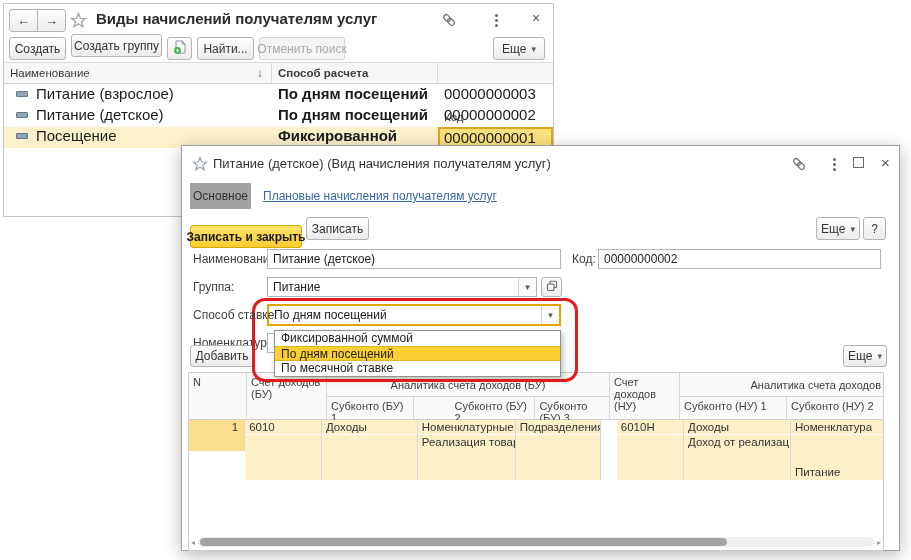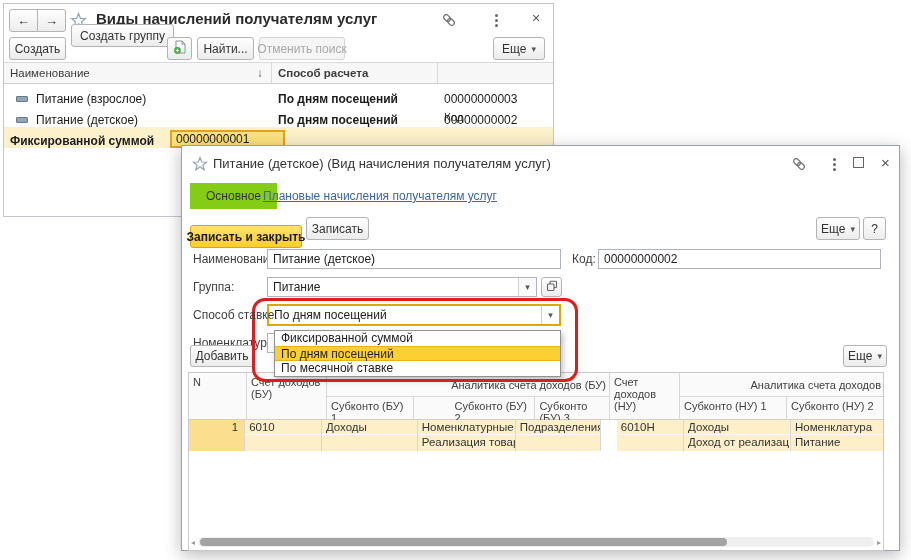--- a/index.html
+++ b/index.html
@@ -17,49 +17,49 @@
   .title-md { font-size:13px; color:#333; white-space:nowrap; }
   .kebab { display:flex; flex-direction:column; justify-content:center; align-items:center; gap:2px; }
   .kebab i { width:3px; height:3px; border-radius:50%; background:#666; }
   .x-glyph { font-size:14px; color:#555; }
   .input { position:absolute; border:1px solid #aeb4b9; background:#fff; font-size:12px; color:#222; display:flex; align-items:center; padding:0 5px; height:20px; }
   .label { position:absolute; font-size:12px; color:#3f3f3f; white-space:nowrap; }
   .combo-arrow { position:absolute; right:0; top:0; bottom:0; width:18px; border-left:1px solid #d0d0d0; display:flex; align-items:center; justify-content:center; font-size:9px; color:#555; background:#fafafa; }
   
   .lt-head { position:absolute; left:0; top:58px; width:549px; height:22px; background:#f7f7f7; border-top:1px solid #d9d9d9; border-bottom:1px solid #cfcfcf; display:flex; font-size:11.5px; color:#3c3c3c; }
   .lt-head > div { padding:4px 6px; border-right:1px solid #d9d9d9; position:relative; }
-  .lt-row { position:absolute; left:0; width:549px; height:21px; display:flex; font-size:12px; color:#1b1b1b; align-items:flex-end; }
+  .lt-row { position:absolute; left:0; width:549px; height:21px; display:flex; font-size:15px; color:#1b1b1b; align-items:flex-start; }
   .lt-row > div { display:flex; align-items:center; padding:0 6px; }
   .dash-ico { display:inline-block; width:12px; height:6px; background:#93a5b4; border:1px solid #647b8d; border-radius:1px; margin:0 8px 0 12px; }
   .c-name { width:268px; } .c-meth { width:166px;font-weight:bold; } .c-code { width:115px; }
   
   .ft { position:absolute; left:6px; top:226px; width:696px; height:179px; border:1px solid #c9c9c9; background:#fff; overflow:hidden; }
   .ft-headrow { display:flex; height:47px; background:#fafafa; font-size:11px; color:#3f3f3f; border-bottom:1px solid #cfcfcf; }
   .ft-col { border-right:1px solid #d8d8d8; }
-  .ft-grp { height:24px; border-bottom:1px solid #d8d8d8; display:flex; align-items:center; justify-content:flex-end; padding:0 3px; }
+  .ft-grp { height:24px; border-bottom:1px solid #d8d8d8; display:flex; align-items:center; justify-content:center; padding:0 3px; }
   .ft-sub { display:flex; height:22px; }
   .ft-sub > div { border-right:1px solid #d8d8d8; padding:3px 4px; }
   .ft-sub > div:last-child { border-right:none; }
   .ft-datarow { display:flex; font-size:11.5px; color:#333; }
   .ydark { background:#fbdf8e; }
   .ylite { background:#fdf0c8; }
   .cell2 { display:flex; flex-direction:column; }
   .cell2 > div { height:15px; padding:1px 4px; white-space:nowrap; overflow:hidden; }
   .cell2 > div:first-child { border-bottom:1px solid #fff; }
   
   .hscroll { position:absolute; left:2px; right:2px; bottom:2px; height:12px; display:flex; align-items:center; }
   .hscroll .track { flex:1; height:10px; background:#efefef; border-radius:5px; position:relative; margin:0 3px; }
   .hscroll .thumb { position:absolute; left:2px; top:1px; height:8px; width:78%; background:#a3a3a3; border-radius:4px; }
   .sarrow { font-size:8px; color:#9a9a9a; }
   
   .ddlist { position:absolute; left:92px; top:184px; width:287px; background:#fff; border:1px solid #919191; box-shadow:2px 3px 6px rgba(0,0,0,.25); z-index:30; font-size:12px; color:#222; }
   .ddlist .opt { height:15px; line-height:15px; padding:0 6px; white-space:nowrap; }
   .ddlist .opt.sel { background:#fccf33; border-top:1px solid #e3b51a; border-bottom:1px solid #e3b51a; }
   .red-callout { position:absolute; left:70px; top:152px; width:326px; height:84px; border:3px solid #e11c1c; border-radius:13px; z-index:40; pointer-events:none; }
-  .tab-active { position:absolute; background:#84cc16; font-size:12px; color:#333; padding:6px 16px; }
+  .tab-active { position:absolute; background:#a3a3a3; font-size:12px; color:#333; padding:6px 3px; }
   .tab-link { position:absolute; font-size:12px; color:#3a67a3; text-decoration:underline; white-space:nowrap; }
 </style>
 </head>
 <body>
 
 <div id="list-window" class="window">
 
   <div class="abs" style="left:5px; top:5px; display:flex;">
     <div class="btn" style="position:relative; width:29px; border-radius:3px 0 0 3px;">
         <span style="font-size:13px;">←</span>
@@ -85,21 +85,21 @@
   <span class="abs kebab" style="left:485px; top:8px; width:14px; height:16px;">
       <i></i>
       <i></i>
       <i></i>
     </span>
   <span class="abs x-glyph" style="left:528px; top:6px;">×</span>
 
   <div class="btn" style="left:5px; top:33px; width:57px;">
       <span>Создать</span>
     </div>
-  <div class="btn" style="left:67px; top:20px; width:103px;">
+  <div class="btn" style="left:67px; top:30px; width:91px;">
       <span>Создать группу</span>
     </div>
   <div class="btn" style="left:163px; top:33px; width:25px;">
     <span>
       <svg width="14" height="15" viewBox="0 0 14 15">
           <path d="M3 1 h6 l3 3 v9 h-9 z" fill="#fff" stroke="#8a9096" stroke-width="1"></path>
           <path d="M9 1 v3 h3" fill="none" stroke="#8a9096" stroke-width="1"></path>
           <circle cx="4.5" cy="10.5" r="3.4" fill="#3fae49"></circle>
           <path d="M4.5 8.8 v3.4 M2.8 10.5 h3.4" stroke="#fff" stroke-width="1.2"></path>
         </svg>
@@ -140,20 +140,24 @@
         <span>Питание (детское)</span>
       </div>
     <div class="c-meth">
         <span>По дням посещений</span>
       </div>
     <div class="c-code">
         <span>00000000002</span>
       </div>
   </div>
   <div class="lt-row" style="top:123px; background:#fdf1cc;">
+    <div class="c-name" style="padding:0;">
+        <span class="dash-ico"></span>
+        <span>Посещение</span>
+      </div>
     <div class="c-meth">
         <span>Фиксированной суммой</span>
       </div>
     <div class="c-code" style="background:#fce27d; border:2px solid #dfa322; padding:0 4px;">
         <span>00000000001</span>
       </div>
   </div>
 </div>
 
 <div id="form-window" class="window">
@@ -280,21 +284,21 @@
           <div></div>
         </div>
       <div class="ft-col ylite cell2" style="width:70px;margin-left:16px;">
           <div><span>6010Н</span></div>
           <div></div>
         </div>
       <div class="ft-col ylite cell2" style="width:107px;">
           <div><span>Доходы</span></div>
           <div><span>Доход от реализац…</span></div>
         </div>
-      <div class="ft-col ylite cell2" style="width:96px; border-right:none;">
+      <div class="ft-col ylite cell2" style="width:96px; border-right:none;gap:30px;">
           <div><span>Номенклатура</span></div>
           <div><span>Питание</span></div>
         </div>
     </div>
 
     <div class="hscroll">
       <span class="sarrow">◂</span>
       <div class="track">
           <div class="thumb"></div>
         </div>

